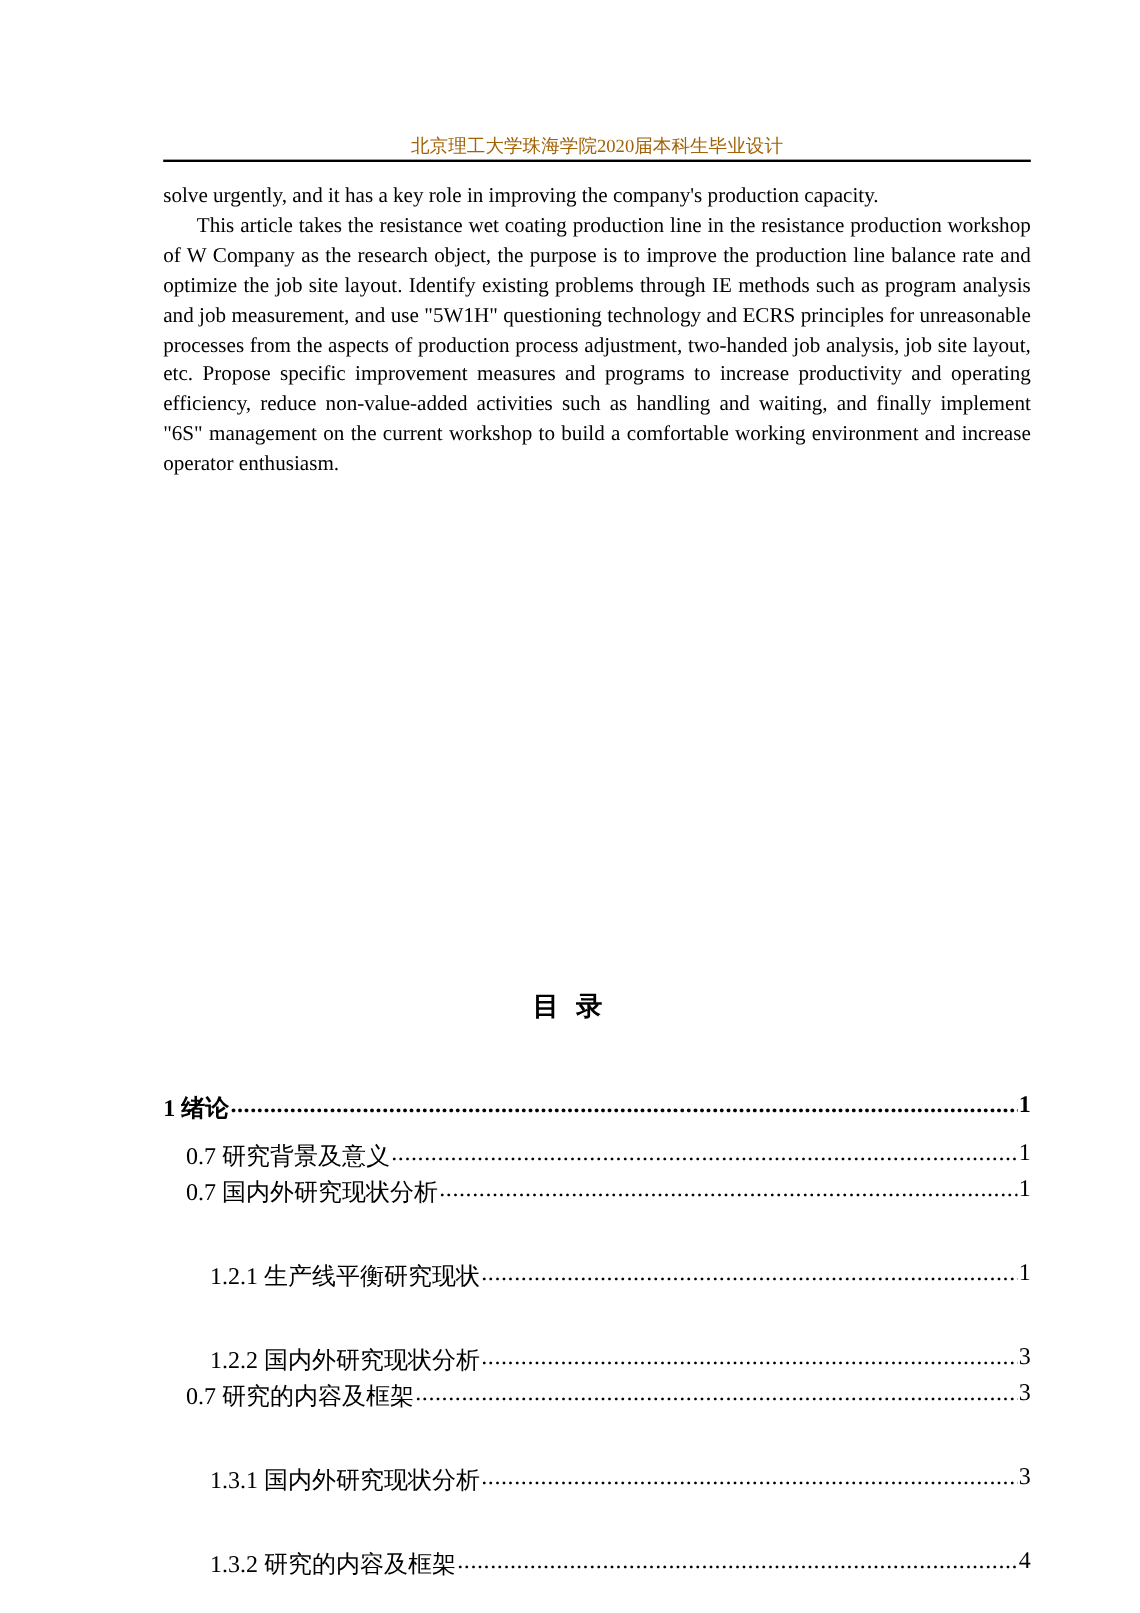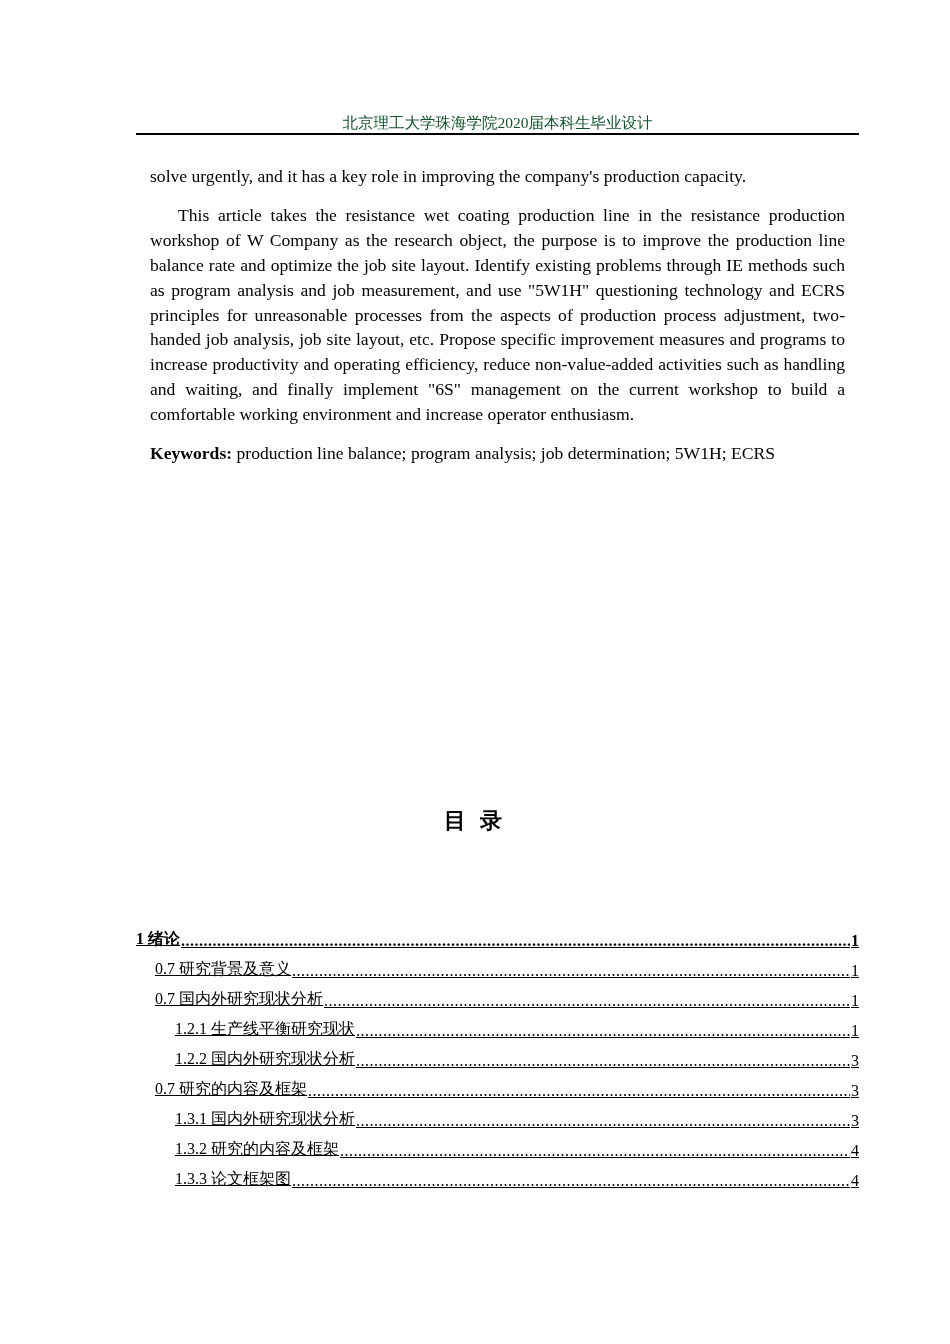--- a/index.html
+++ b/index.html
@@ -1,50 +1,49 @@
 <!DOCTYPE html>
 <html><head>
 <meta charset="utf-8">
 <style>
   html, body { margin: 0; padding: 0; background: #ffffff; }
   body { width: 950px; height: 1344px; position: relative; overflow: hidden;
          font-family: "Liberation Serif", "DejaVu Serif", serif; color: #000; }
   .page-header { position: absolute; left: 136px; top: 113px; width: 723px;
-                 text-align: center; font-size: 15.5px; line-height: 20px; color: #14532d; }
+                 text-align: center; font-size: 15.5px; line-height: 20px; color: #a16207; }
   .header-rule { position: absolute; left: 136px; top: 133px; width: 723px;
                  height: 1.5px; background: #000; }
   .abstract { position: absolute; left: 136px; top: 150px; width: 723px;
               font-size: 17.6px; line-height: 24.9px; text-align: justify; }
-  .abstract p { margin: 14px; }
+  .abstract p { margin: 0; }
   .abstract .indent { text-indent: 28px; }
   .kw-label { font-weight: bold; }
-  .toc-title { position: absolute; left: 0; width: 950px; top: 806px;
+  .toc-title { position: absolute; left: 0; width: 950px; top: 824px;
                text-align: center; font-family: "DejaVu Sans", sans-serif;
                font-size: 22px; letter-spacing: 14px; font-weight: bold; text-indent: 10px; }
   .toc { position: absolute; left: 136px; top: 910px; width: 723px; }
-  .toc-row { display: flex; align-items: flex-end; height: 30px;
-             font-size: 16px; white-space: nowrap; text-decoration: underline; }
+  .toc-row { display: flex; align-items: flex-start; height: 30px;
+             font-size: 20px; white-space: nowrap; }
   .toc-row.l1 { font-weight: bold; height: 40px; }
   .toc-row.l2 { padding-left: 19px; }
-  .toc-row.l3 { padding-left: 39px; }
+  .toc-row.l3 { padding-left: 39px; margin-top: 40px; }
   .toc-row .t { flex: 0 0 auto; }
   .toc-row .dots { flex: 1 1 auto; overflow: hidden; margin: 0 1px; }
   .toc-row .dots::after { content: "................................................................................................................................................................................................................................................................................................................"; letter-spacing: 0.5px; }
   .toc-row .pg { flex: 0 0 auto; }
 </style>
 </head>
 <body>
 
 <div class="page-header">北京理工大学珠海学院2020届本科生毕业设计</div>
 <div class="header-rule"></div>
 
 <div class="abstract">
   <p>solve urgently, and it has a key role in improving the company's production capacity.</p>
   <p class="indent">This article takes the resistance wet coating production line in the resistance production workshop of W Company as the research object, the purpose is to improve the production line balance rate and optimize the job site layout. Identify existing problems through IE methods such as program analysis and job measurement, and use "5W1H" questioning technology and ECRS principles for unreasonable processes from the aspects of production process adjustment, two-handed job analysis, job site layout, etc. Propose specific improvement measures and programs to increase productivity and operating efficiency, reduce non-value-added activities such as handling and waiting, and finally implement "6S" management on the current workshop to build a comfortable working environment and increase operator enthusiasm.</p>
-  <p><span class="kw-label">Keywords:</span><span> production line balance; program analysis; job determination; 5W1H; ECRS</span></p>
 </div>
 
 <div class="toc-title">目录</div>
 
 <div class="toc">
   <div class="toc-row l1">
       <span class="t">1 绪论</span>
       <span class="dots"></span>
       <span class="pg">1</span>
     </div>

